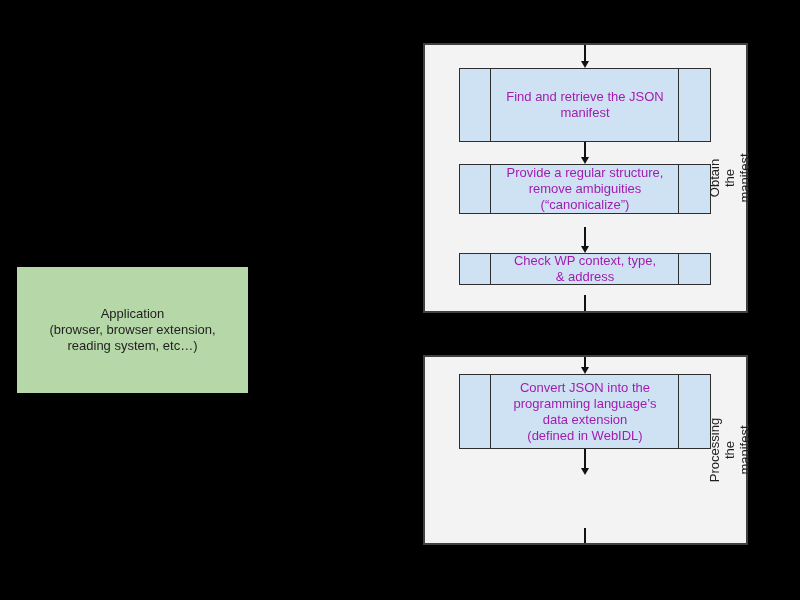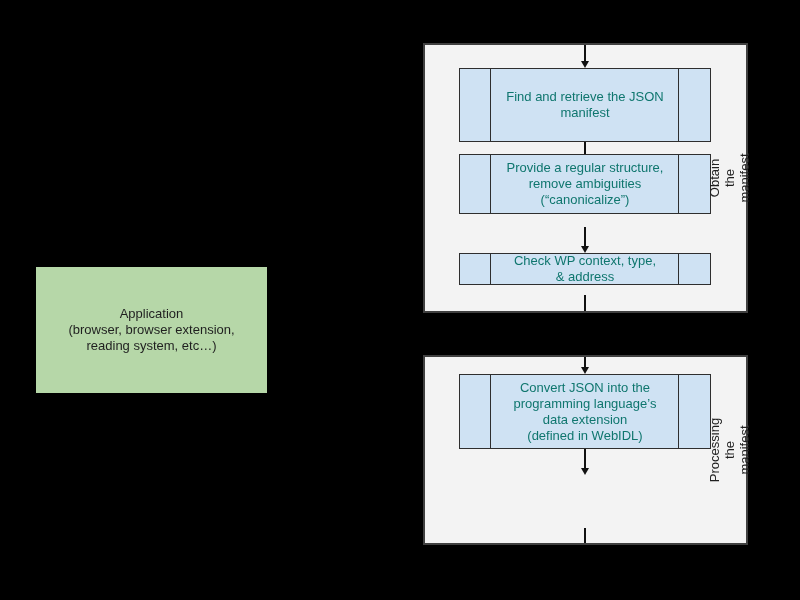--- a/index.html
+++ b/index.html
@@ -9,21 +9,21 @@
     font-family: "Liberation Sans", sans-serif;
     overflow: hidden;
   }
   #canvas {
     position: relative;
     width: 800px; height: 600px;
     background: #000;
   }
   .app-box {
     position: absolute;
-    left: 36px; top: 267px;
+    left: 17px; top: 267px;
     width: 231px; height: 126px;
     background: #b6d7a8;
     display: flex; align-items: center; justify-content: center;
     text-align: center;
     font-size: 13px; line-height: 16px;
     color: #1f1f1f;
     white-space: pre-line;
   }
   .panel {
     position: absolute;
@@ -37,21 +37,21 @@
   .panel-process  { top: 355px; height: 190px; }
   .step {
     position: absolute;
     left: 34px; width: 252px;
     background: #cfe2f3;
     border: 1px solid #2e2e2e;
     box-sizing: border-box;
     display: flex; align-items: center; justify-content: center;
     text-align: center;
     font-size: 13px; line-height: 16px;
-    color: #0f766e;
+    color: #a21caf;
     white-space: pre-line;
     padding: 0 34px;
   }
   .divider {
     position: absolute; top: 0; bottom: 0;
     width: 1px; background: #2e2e2e;
   }
   .divider.left  { left: 30px; }
   .divider.right { left: 218px; }
   .varrow {
@@ -102,21 +102,21 @@
       <div class="divider right"></div>
       <span>Find and retrieve the JSON
 manifest</span>
     </div>
 
     <div class="varrow" style="top:97px; height:22px;">
       <div class="shaft"></div>
       <div class="head"></div>
     </div>
 
-    <div class="step" style="top:109px; height:60px;">
+    <div class="step" style="top:119px; height:50px;">
       <div class="divider left"></div>
       <div class="divider right"></div>
       <span>Provide a regular structure,
 remove ambiguities
 (“canonicalize”)</span>
     </div>
 
     <div class="varrow" style="top:182px; height:26px;">
       <div class="shaft"></div>
       <div class="head"></div>

